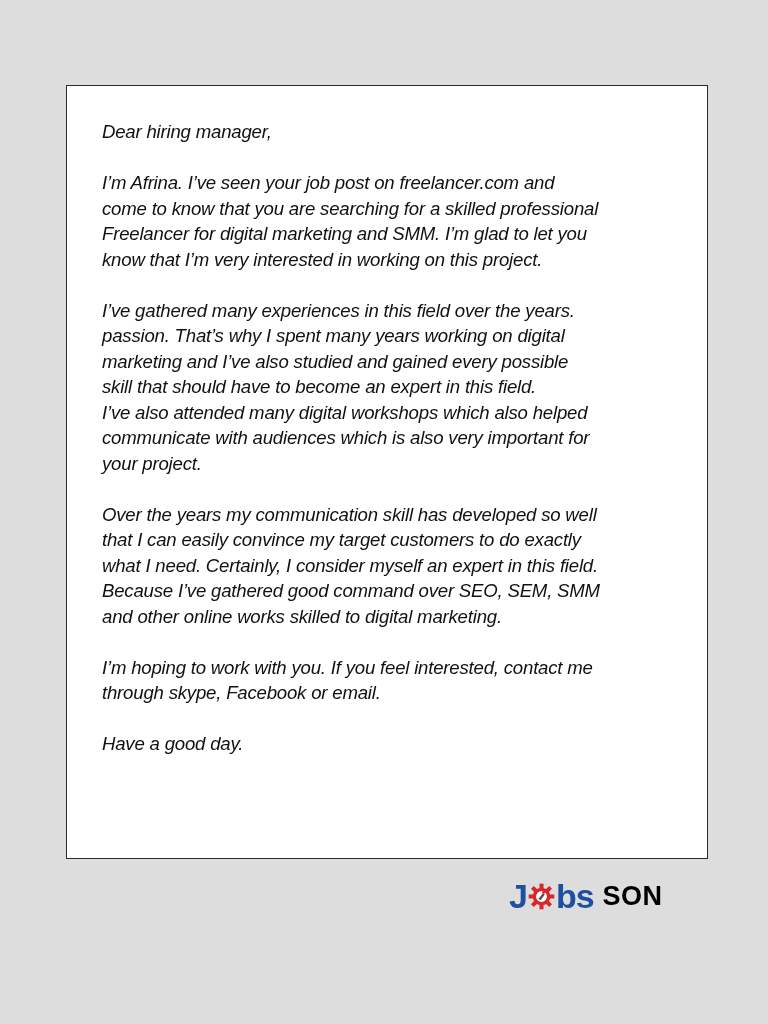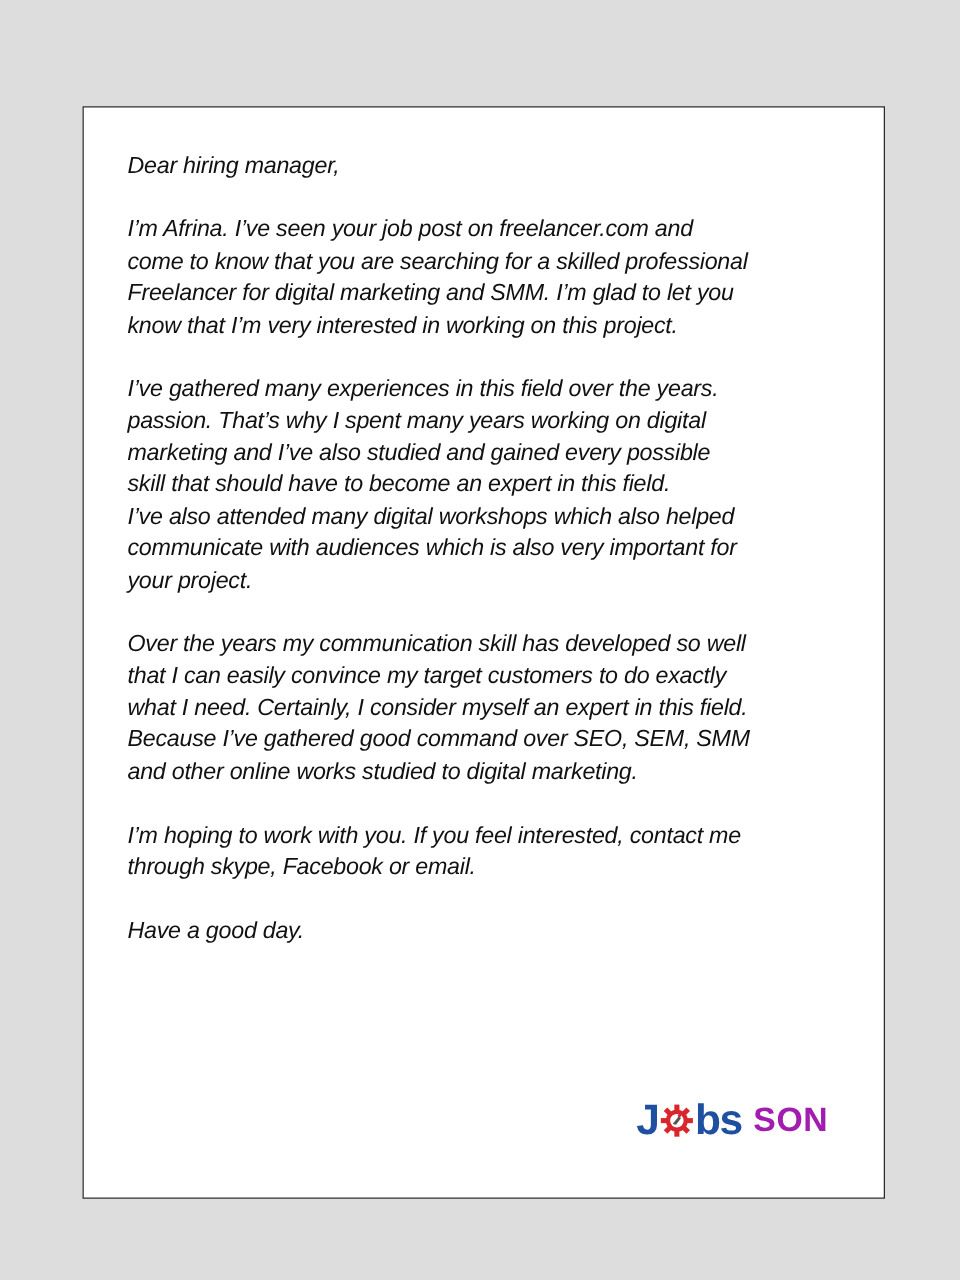--- a/index.html
+++ b/index.html
@@ -5,21 +5,21 @@
     html, body { margin:0; padding:0; }
     body {
       width:768px; height:1024px;
       background:#dddddd;
       position:relative;
       overflow:hidden;
     }
     .page {
       position:absolute;
       left:66px; top:85px;
-      width:642px; height:874px;
+      width:642px; height:774px;
       background:#ffffff;
       border:1.5px solid #2a2a2a;
       box-sizing:border-box;
     }
     .letter {
       position:absolute;
       left:35px; top:33px;
       width:600px;
       font-family:"Liberation Sans", sans-serif;
       font-style:italic;
@@ -33,21 +33,21 @@
     .logo {
       position:absolute;
       left:442px; top:790px;
       height:40px;
       display:flex; align-items:center;
       font-family:"Liberation Sans", sans-serif;
       font-weight:bold;
     }
     .logo-jobs { color:#1e4fa0; font-size:34px; display:flex; align-items:center; letter-spacing:-1px; }
     .gear { width:27px; height:27px; margin:0 1px; }
-    .logo-son { color:#a21caf; font-size:27px; margin-left:9px; letter-spacing:0.5px; }
+    .logo-son { color:#000000; font-size:27px; margin-left:9px; letter-spacing:0.5px; }
   </style>
 </head>
 <body>
 
 <div class="page">
   <div class="letter">
     <p class="para">
       <span class="line">Dear hiring manager,</span>
     </p>
     <p class="para">
@@ -63,21 +63,21 @@
       <span class="line">skill that should have to become an expert in this field.</span>
       <span class="line">I’ve also attended many digital workshops which also helped</span>
       <span class="line">communicate with audiences which is also very important for</span>
       <span class="line">your project.</span>
     </p>
     <p class="para">
       <span class="line">Over the years my communication skill has developed so well</span>
       <span class="line">that I can easily convince my target customers to do exactly</span>
       <span class="line">what I need. Certainly, I consider myself an expert in this field.</span>
       <span class="line">Because I’ve gathered good command over SEO, SEM, SMM</span>
-      <span class="line">and other online works studied to digital marketing.</span>
+      <span class="line">and other online works skilled to digital marketing.</span>
     </p>
     <p class="para">
       <span class="line">I’m hoping to work with you. If you feel interested, contact me</span>
       <span class="line">through skype, Facebook or email.</span>
     </p>
     <p class="para">
       <span class="line">Have a good day.</span>
     </p>
   </div>
 

